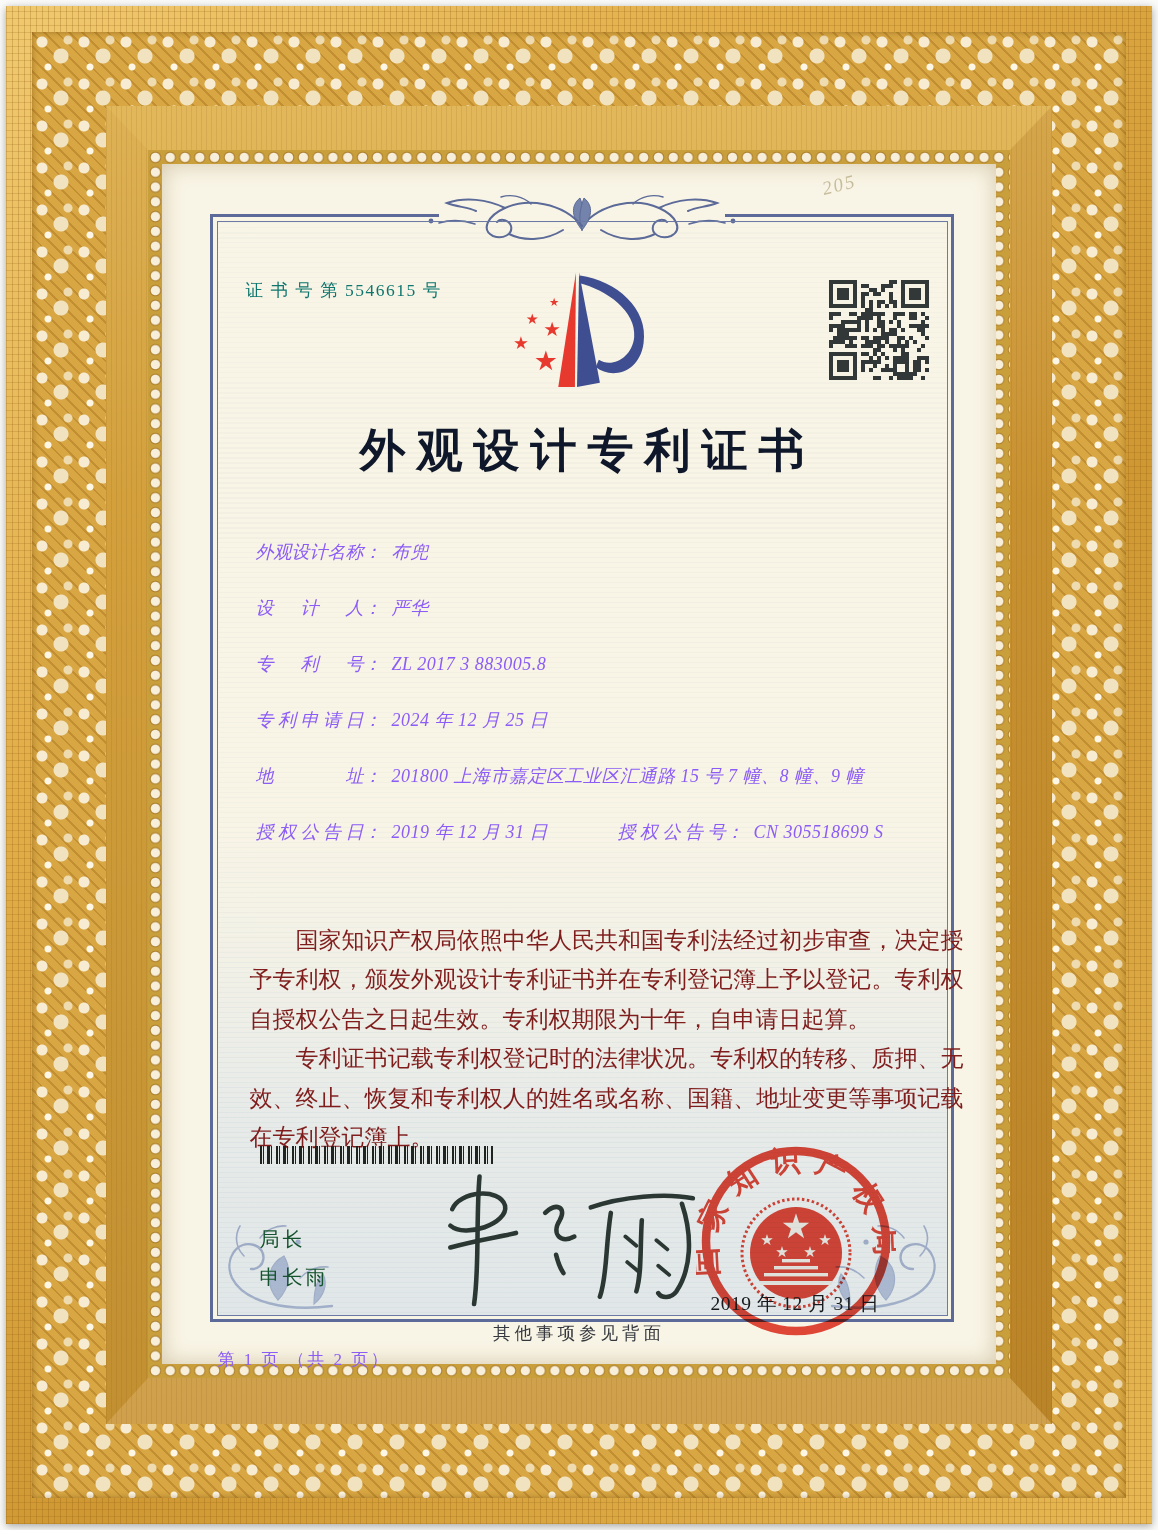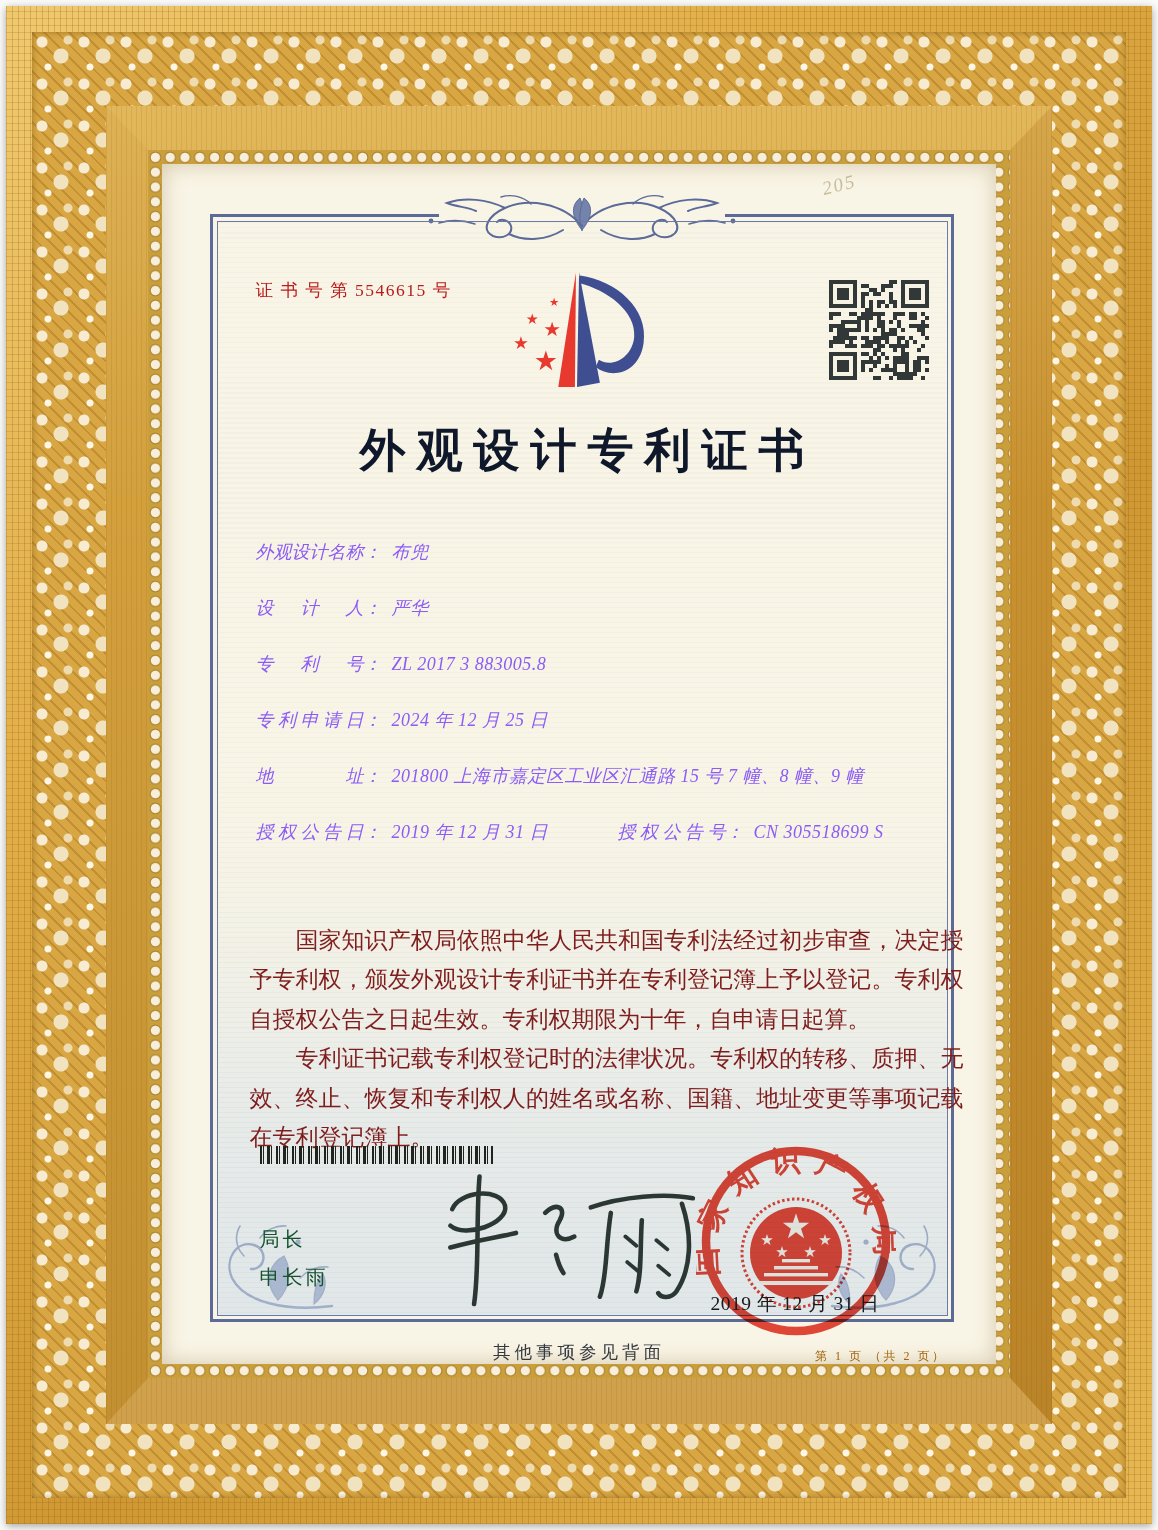--- a/index.html
+++ b/index.html
@@ -56,21 +56,21 @@
     background:#f9f5e6;
     box-shadow: inset 0 0 22px rgba(120,80,10,.28);
   }
   .pencil-note {
     position:absolute; top:10px; left:660px;
     font-size:19px; font-style:italic;
     color:rgba(158,143,96,.55); transform:rotate(-14deg);
     letter-spacing:2px;
   }
   .back-note {
-    position:absolute; bottom:0; left:0; width:100%;
+    position:absolute; bottom:19px; left:0; width:100%;
     text-align:center; font-size:17.5px; letter-spacing:4px; color:#35393f;
   }
   
   .cert-outer {
     position:absolute; inset:50px 42px 42px 48px;
     border:3.5px solid #5b6a98;
   }
   .cert-inner-line {
     position:absolute; inset:3.5px;
     border:1.5px solid #6c7aa4;
@@ -87,22 +87,22 @@
   }
   
   .flourish-top {
     position:absolute; top:-27px; left:50%; transform:translateX(-50%);
     width:370px; height:62px;
   }
   .flourish-bl { position:absolute; left:1px; bottom:1px; width:125px; height:100px; }
   .flourish-br { position:absolute; right:1px; bottom:1px; width:125px; height:100px; transform:scaleX(-1); }
   
   .cert-no {
-    position:absolute; left:38px; top:56px;
-    font-size:17.5px; color:#b91c1c; letter-spacing:1.5px;
+    position:absolute; left:28px; top:56px;
+    font-size:17.5px; color:#0f766e; letter-spacing:1.5px;
   }
   .logo { position:absolute; left:50%; top:38px; transform:translateX(-52%); width:146px; height:156px; }
   .qr { position:absolute; right:18px; top:58px; width:100px; height:100px; }
   .cert-title {
     position:absolute; top:198px; left:0; width:100%;
     text-align:center; font-size:46px; font-weight:600;
     letter-spacing:11px; color:#0f172a; text-indent:11px;
   }
   .fields { position:absolute; left:38px; top:318px; width:710px; }
   .frow { height:56px; font-size:18px; color:#8b5cf6; white-space:nowrap; position:relative;font-style:italic; }
@@ -130,21 +130,21 @@
   .officer { position:absolute; left:42px; top:998px; font-size:20px; color:#14532d; }
   .officer div { line-height:38px; letter-spacing:3px; }
   .signature { position:absolute; left:192px; top:938px; width:305px; height:155px; }
   .seal { position:absolute; left:478px; top:919px; width:200px; height:200px; opacity:.93; mix-blend-mode:multiply; }
   .seal-date {
     position:absolute; left:493px; top:1068px; width:200px;
     font-size:19.5px; color:#17191c; letter-spacing:.5px; white-space:nowrap;
   }
   .page-footer {
     position:absolute; top:1126px; left:0; width:100%;
-    text-align:right; font-size:12px; letter-spacing:2.5px; color:#a16207;
+    text-align:left; font-size:17px; letter-spacing:2.5px; color:#8b5cf6;
   }
 </style>
 </head>
 <body>
 
 <div class="frame-outer">
   <div class="frame-carved">
     <div class="frame-slope">
       <div class="frame-beads">
 

